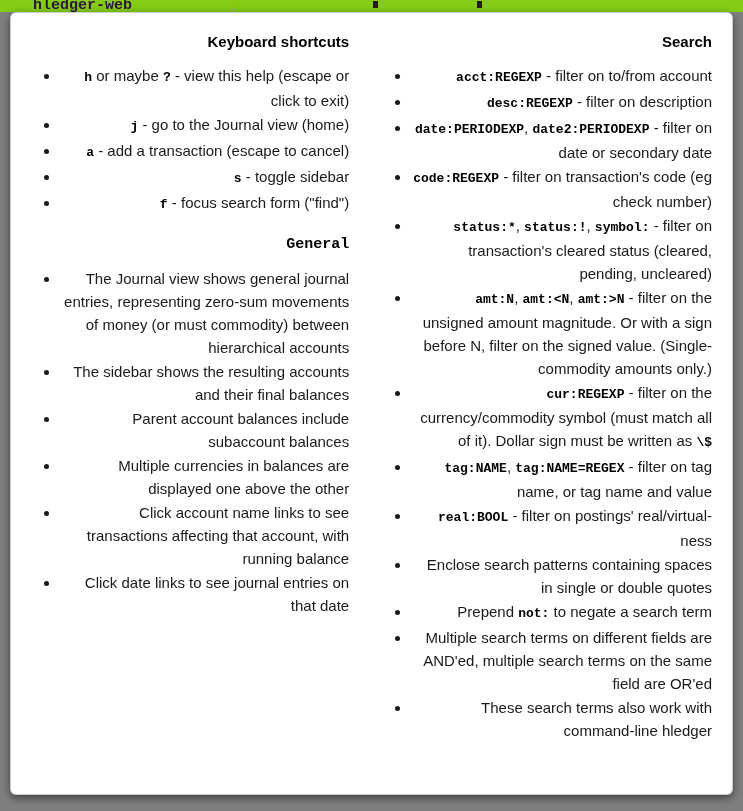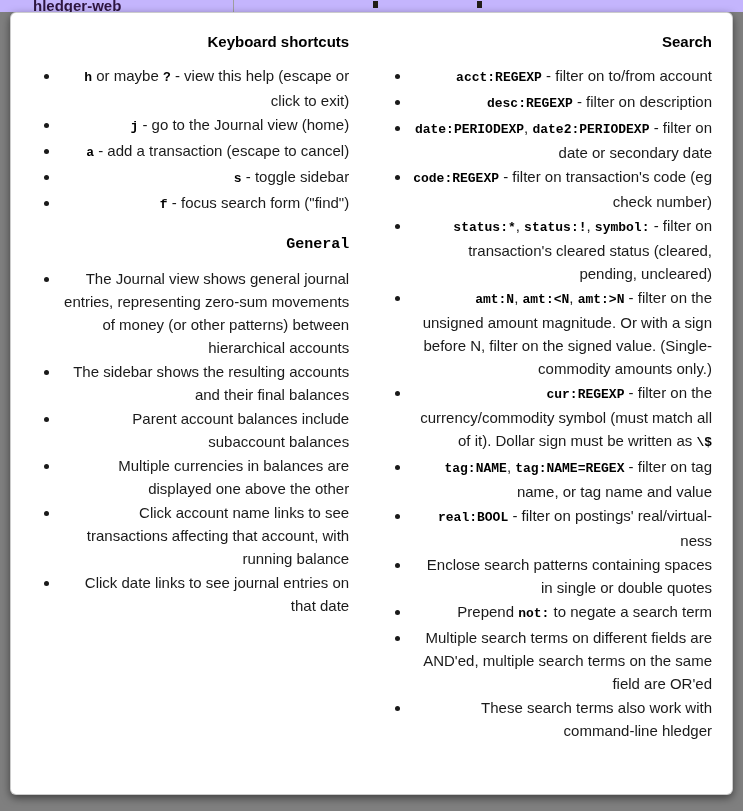--- a/index.html
+++ b/index.html
@@ -8,21 +8,21 @@
     font-family: "Liberation Sans", sans-serif;
     background: #7f7f7f;
     position: relative;
     overflow: hidden;
     color: #1a1a1a;
   }
 
   
   .page-strip {
     position: absolute; top: 0; left: 0; width: 743px; height: 12px;
-    background: #c4b5fd; overflow: hidden;
+    background: #84cc16; overflow: hidden; font-family: Liberation Mono, monospace;
   }
   .site-link {
     position: absolute; left: 33px; top: -2px;
     font-size: 15px; font-weight: bold;
     color: #2e1640; text-decoration: none; line-height: 16px;
   }
   .sidebar-divider {
     position: absolute; left: 233px; top: 0; width: 1px; height: 12px;
     background: #9e9e9e;
   }
@@ -105,21 +105,21 @@
       <ul class="help-list">
           <li><code>h</code> or maybe <code>?</code> - view this help (escape or click to exit)</li>
           <li><code>j</code> - go to the Journal view (home)</li>
           <li><code>a</code> - add a transaction (escape to cancel)</li>
           <li><code>s</code> - toggle sidebar</li>
           <li><code>f</code> - focus search form ("find")</li>
         </ul>
 
       <div class="section-heading spaced">General</div>
       <ul class="help-list">
-          <li>The Journal view shows general journal entries, representing zero-sum movements of money (or other patterns) between hierarchical accounts</li>
+          <li>The Journal view shows general journal entries, representing zero-sum movements of money (or must commodity) between hierarchical accounts</li>
           <li>The sidebar shows the resulting accounts and their final balances</li>
           <li>Parent account balances include subaccount balances</li>
           <li>Multiple currencies in balances are displayed one above the other</li>
           <li>Click account name links to see transactions affecting that account, with running balance</li>
           <li>Click date links to see journal entries on that date</li>
         </ul>
     </div>
 
     <div class="col col-right">
       <div class="section-heading">Search</div>

